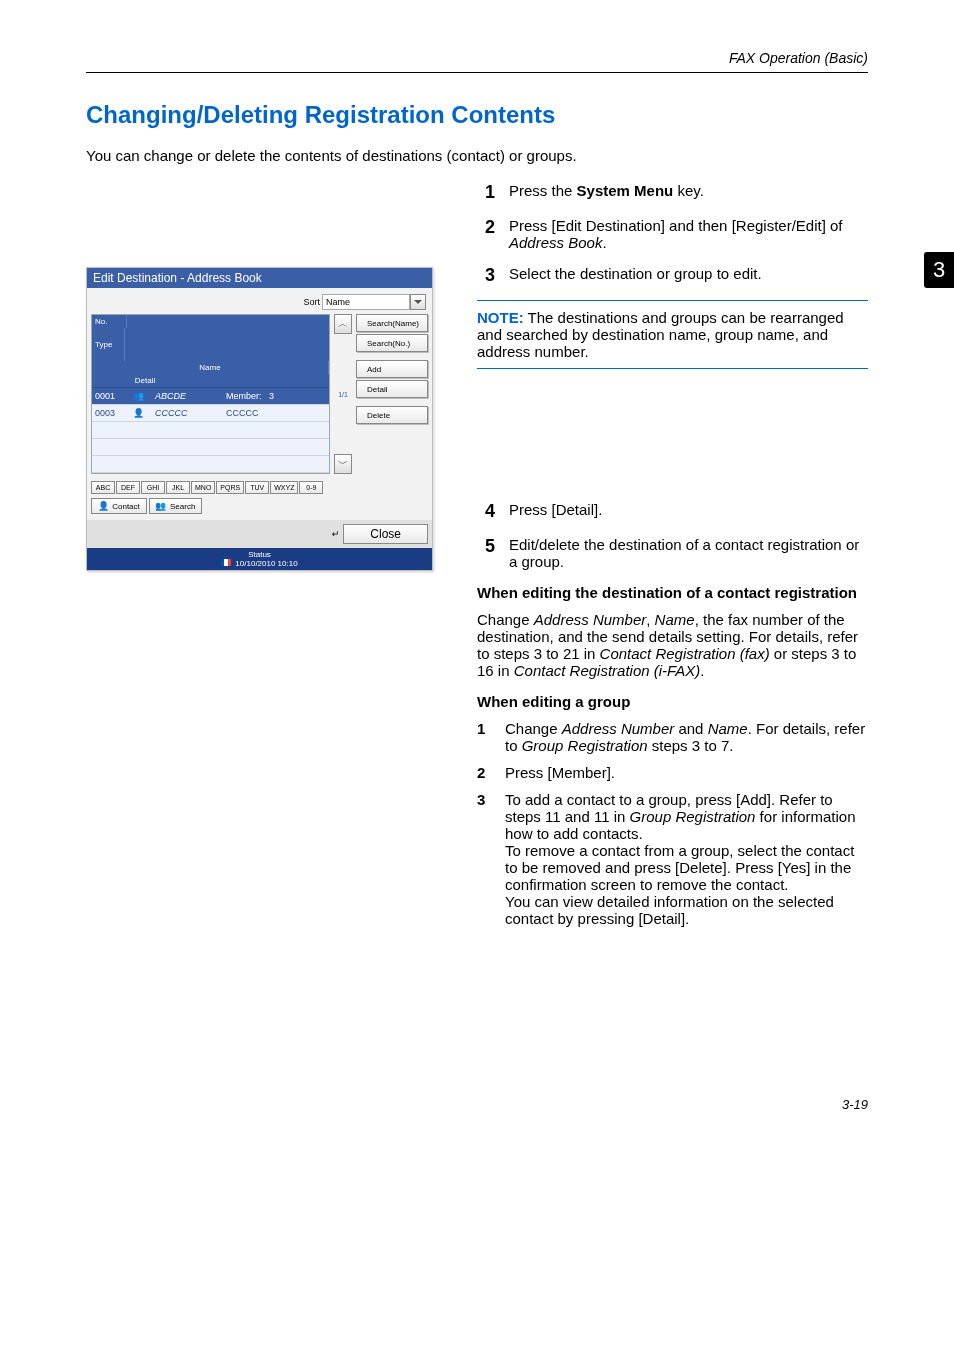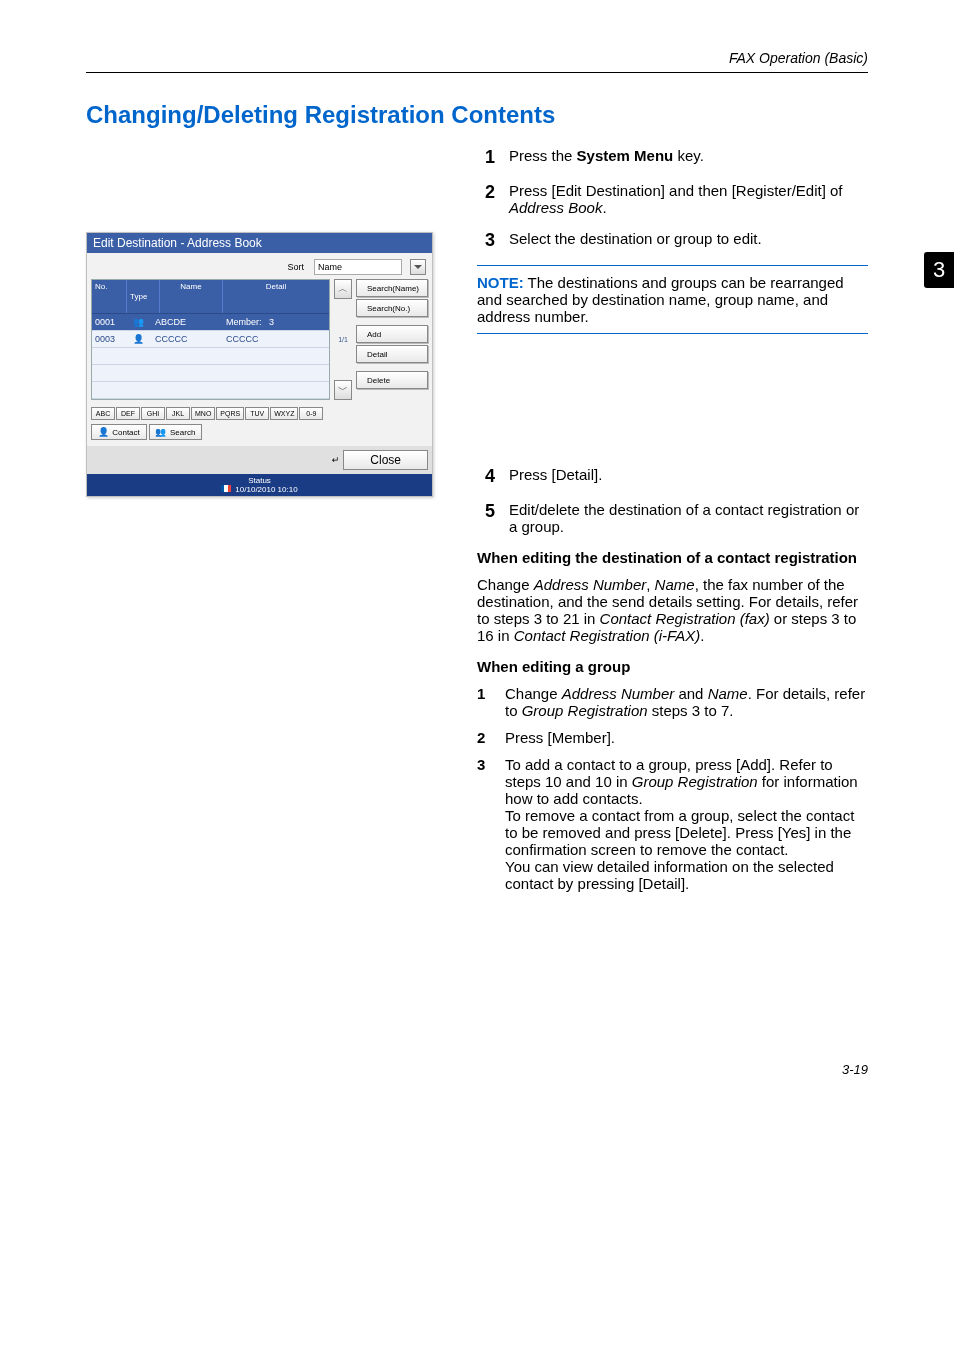--- a/index.html
+++ b/index.html
@@ -122,21 +122,21 @@
     background: #3b5fa7;
     color: #fff;
     font-size: 12px;
     padding: 3px 6px;
   }
   .ss-sortbar {
     padding: 6px 6px 4px 6px;
     display: flex;
     justify-content: flex-end;
     align-items: center;
-    gap: 8px;
+    gap: 0;
   }
   .ss-sortbar .label { margin-right: 2px; }
   .ss-namebox {
     border: 1px solid #aaa;
     background: #fff;
     width: 80px;
     height: 14px;
     font-size: 9px;
     padding: 0 3px;
     display: flex;
@@ -160,37 +160,38 @@
   .ss-table {
     flex: 1;
     border: 1px solid #9aa;
   }
   .ss-th {
     background: #3b5fa7;
     color: #fff;
     display: flex;
     font-size: 8px;
     border-bottom: 1px solid #2a4a8a;
+    flex-direction: column;
   }
   .ss-th .c-no { width: 28px; padding: 2px 3px; border-right: 1px solid #5a7acc; }
   .ss-th .c-type { width: 26px; padding: 12px 3px; border-right: 1px solid #5a7acc; }
   .ss-th .c-name { flex: 1; padding: 2px 3px; text-align: center; border-right: 1px solid #5a7acc; }
   .ss-th .c-detail { width: 100px; padding: 2px 3px; text-align: center; }
   .ss-row {
     display: flex;
     background: #eef3fb;
     border-bottom: 1px solid #ccd5e6;
     color: #2a4a8a;
     height: 16px;
     align-items: center;
   }
   .ss-row.sel { background: #3b5fa7; color: #fff; }
   .ss-row .c-no { width: 28px; padding: 0 3px; }
   .ss-row .c-type { width: 26px; text-align: center; }
-  .ss-row .c-name { flex: 1; padding: 0 3px; }
+  .ss-row .c-name { flex: 1; padding: 0 3px; font-style: italic; }
   .ss-row .c-detail { width: 100px; padding: 0 3px; }
   .ss-row.empty { background: #eef3fb; }
   .icon-group { color: #f7c04a; font-size: 9px; }
   .icon-contact { color: #d37b00; font-size: 9px; }
   .ss-side {
     width: 72px;
     display: flex;
     flex-direction: column;
     gap: 2px;
   }
@@ -277,20 +278,21 @@
   .ss-status .flag { width: 10px; height: 7px; background: linear-gradient(90deg,#0055a4 33%,#fff 33% 66%,#ef4135 66%); display:inline-block; margin-right:4px;}
 </style>
 </head>
 <body>
 
 <div class="page">
   <div class="running-header">FAX Operation (Basic)</div>
   <hr class="top-rule">
 
   <h1 class="section-title">Changing/Deleting Registration Contents</h1>
+  <div class="intro">You can change or delete the contents of destinations (contact) or groups.</div>
 
   <div class="two-col">
 
     <div class="left-col">
       <div class="screenshot">
         <div class="ss-title">Edit Destination - Address Book</div>
         <div class="ss-sortbar">
           <span class="label">Sort</span>
           <div class="ss-namebox">Name</div>
           <div class="ss-dd"></div>
@@ -434,21 +436,21 @@
             <span>Change </span><span class="italic">Address Number</span><span> and </span><span class="italic">Name</span><span>. For details, refer to </span><span class="italic">Group Registration</span><span> steps 3 to 7.</span>
           </div>
         </li>
         <li>
           <div class="num">2</div>
           <div class="body">Press [Member].</div>
         </li>
         <li>
           <div class="num">3</div>
           <div class="body">
-            <span>To add a contact to a group, press [Add]. Refer to steps 10 and 10 in </span><span class="italic">Group Registration</span><span> for information how to add contacts.</span><br>
+            <span>To add a contact to a group, press [Add]. Refer to steps 11 and 11 in </span><span class="italic">Group Registration</span><span> for information how to add contacts.</span><br>
             <span>To remove a contact from a group, select the contact to be removed and press [Delete]. Press [Yes] in the confirmation screen to remove the contact.</span><br>
             <span>You can view detailed information on the selected contact by pressing [Detail].</span>
           </div>
         </li>
       </ol>
     </div>
   </div>
 
   <div class="footer">3-19</div>
 </div>

